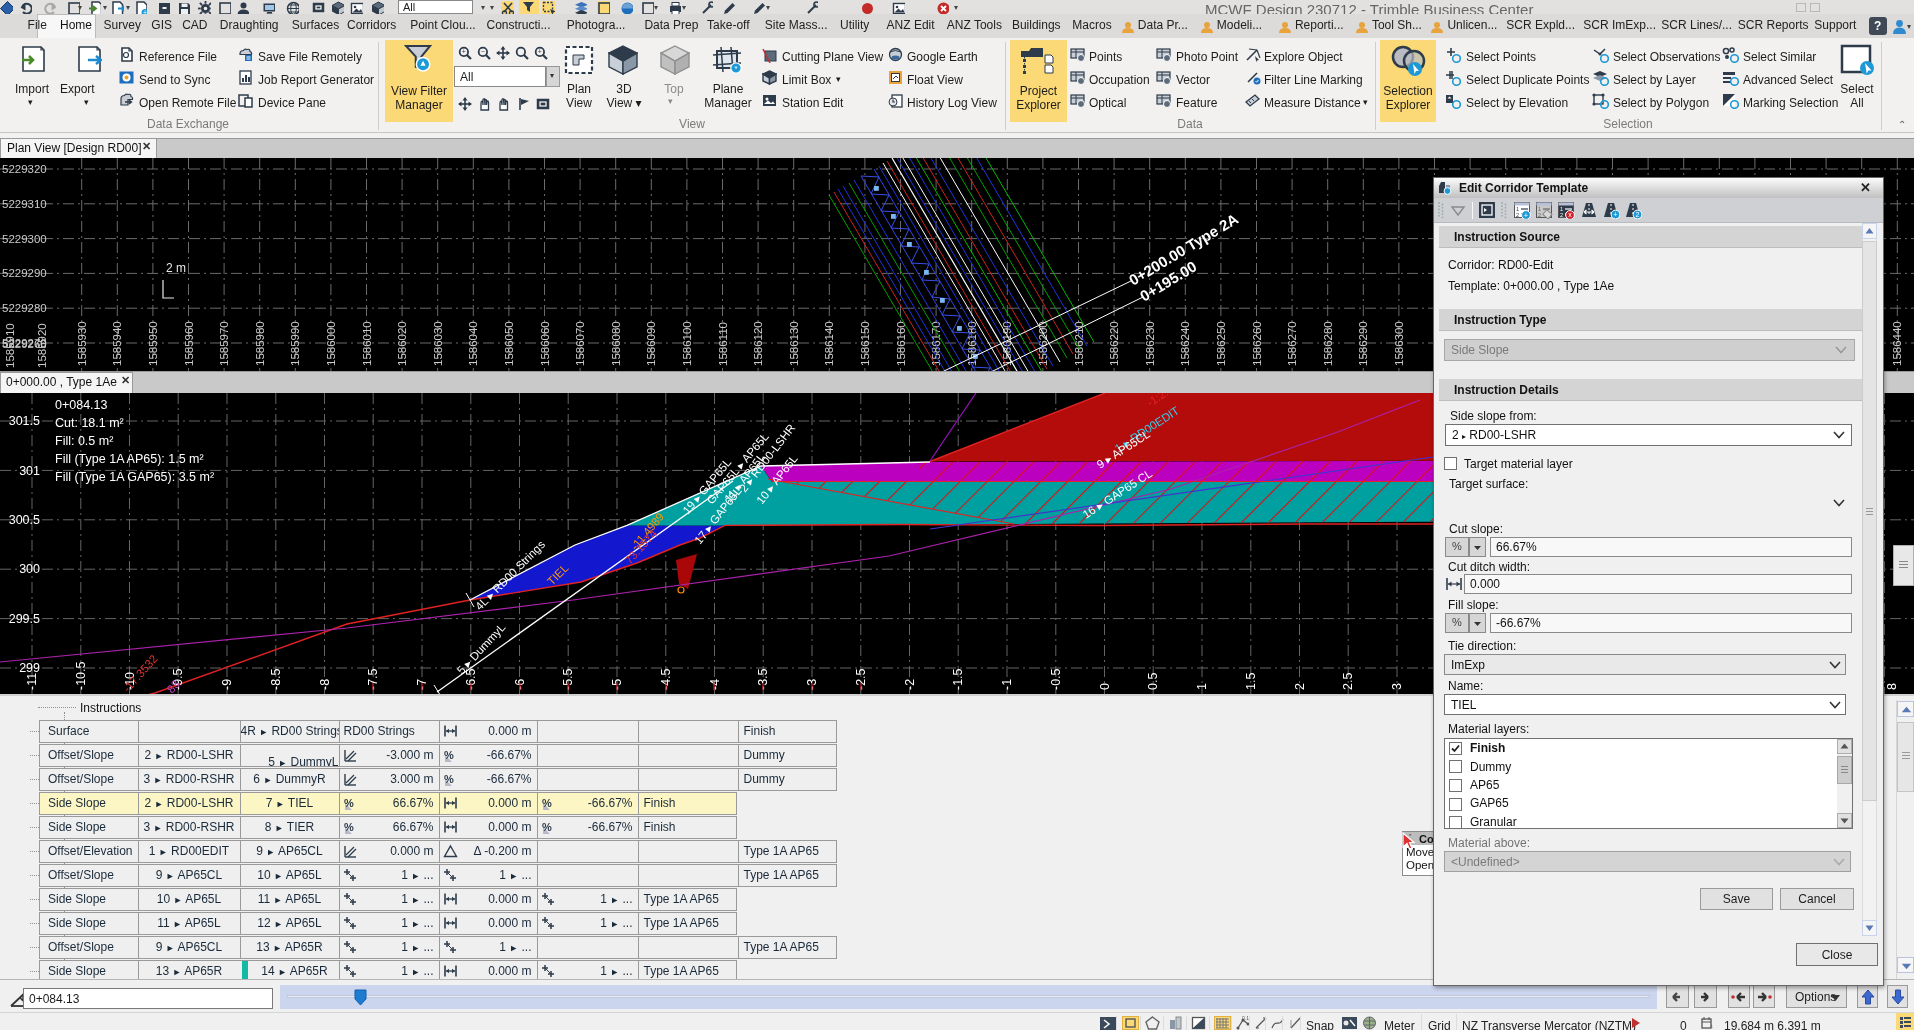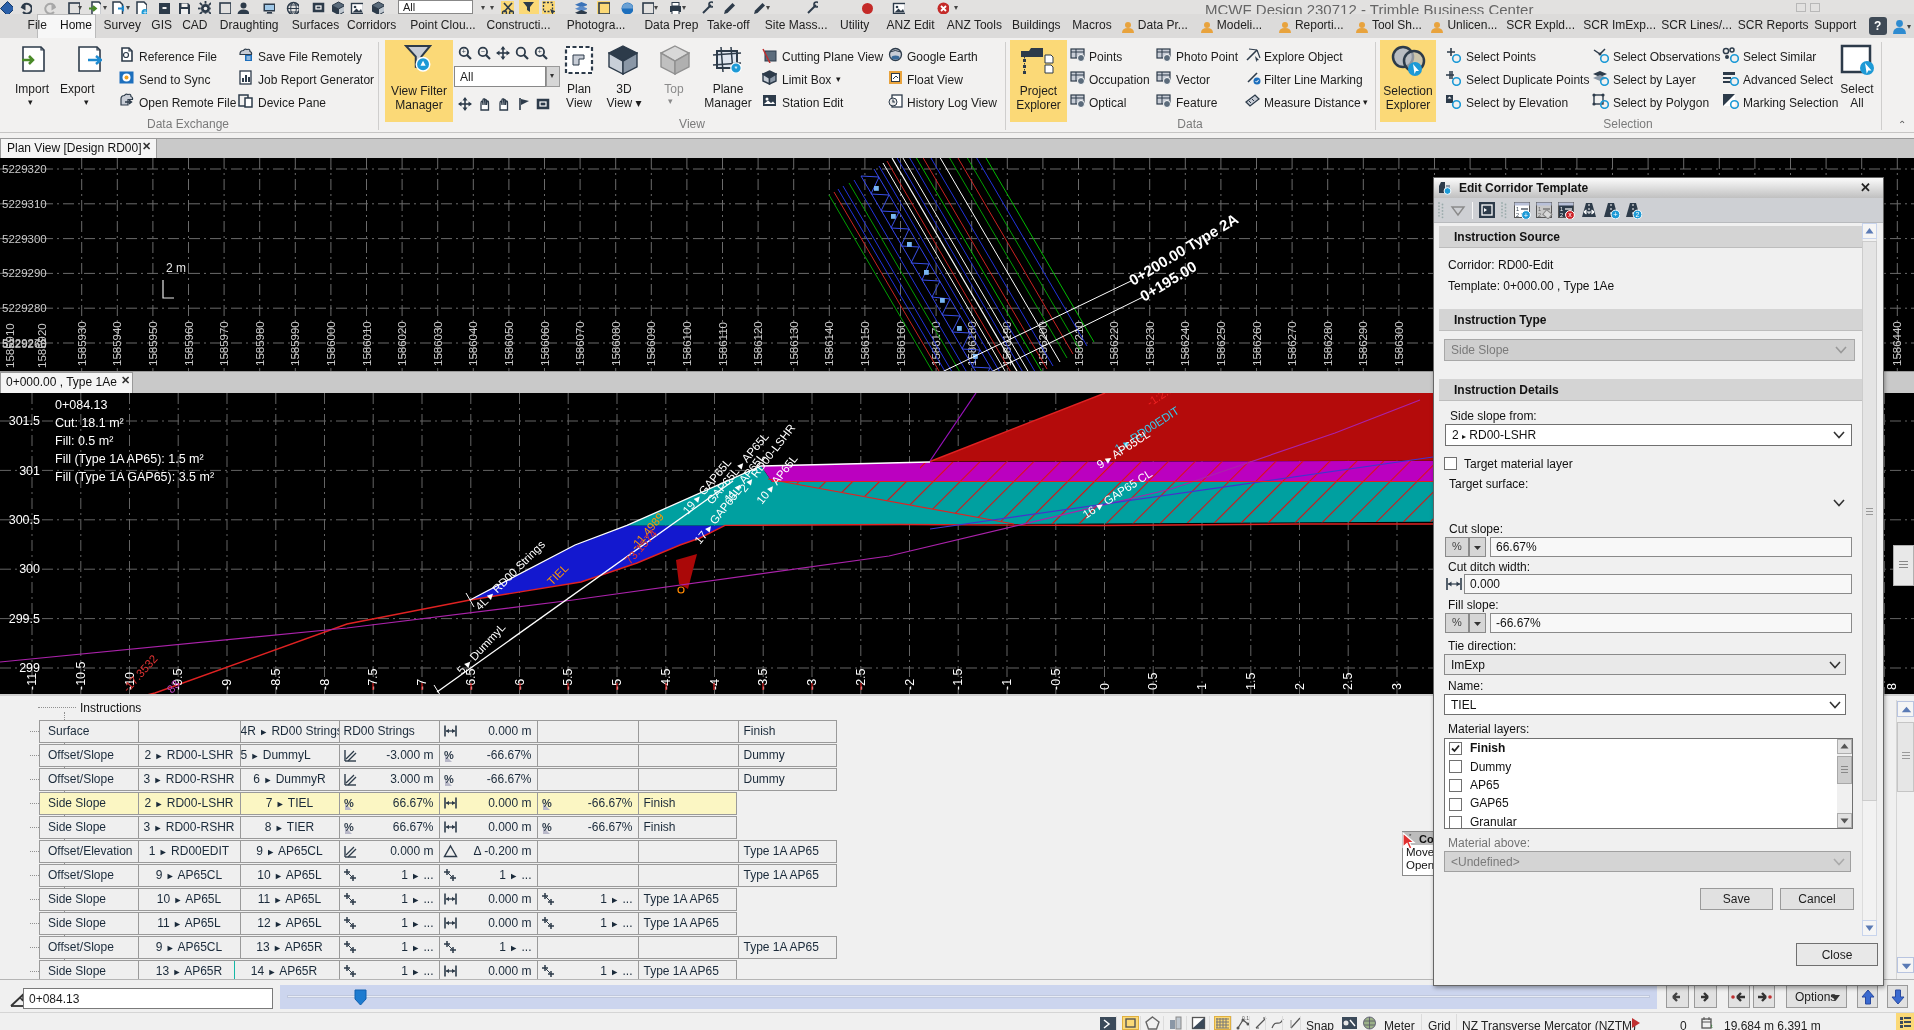--- a/index.html
+++ b/index.html
@@ -914,21 +914,21 @@
 </div>
 <div class="ab" style="left:30px;top:37px;width:9px;height:1px;border-top:1px dotted #909090"></div>
 <div class="ab" style="left:39px;top:50px;width:798px;height:23px;background:#efefef;border:1px solid #9a9a9a">
 <div class="ab" style="left:0.0px;top:0;width:97.5px;height:21px;overflow:hidden;white-space:nowrap">
           <span style="position:absolute;left:8px;top:3px;color:#1a2a3a">Offset/Slope</span>
         </div>
 <div class="ab" style="left:97.5px;top:0;width:102.0px;height:21px;border-left:1px solid #9a9a9a;overflow:hidden;white-space:nowrap">
           <div style="text-align:center;margin-top:3px;color:#1a2a3a">2 <span style="font-size:9px">►</span> RD00-LSHR</div>
         </div>
 <div class="ab" style="left:199.5px;top:0;width:99.0px;height:21px;border-left:1px solid #9a9a9a;overflow:hidden;white-space:nowrap">
-          <div style="text-align:left;margin-top:3px;color:#1a2a3a">5 <span style="font-size:9px">►</span> DummyL</div>
+          <div style="text-align:right;margin-top:10px;color:#1a2a3a">5 <span style="font-size:9px">►</span> DummyL</div>
         </div>
 <div class="ab" style="left:298.5px;top:0;width:100.0px;height:21px;border-left:1px solid #9a9a9a;overflow:hidden;white-space:nowrap">
           <span style="position:absolute;left:3px;top:3px">
             <svg width="15" height="14" viewBox="0 0 15 14" style="vertical-align:-2px">
               <line x1="2" y1="13" x2="13" y2="13" stroke="#2d3b4a" stroke-width="1.4"></line>
               <line x1="2" y1="13" x2="2" y2="2" stroke="#2d3b4a" stroke-width="1.4"></line>
               <line x1="3" y1="11" x2="11" y2="3" stroke="#2d3b4a" stroke-width="1.2"></line>
               <line x1="5" y1="13" x2="13" y2="5" stroke="#2d3b4a" stroke-width="1.2"></line>
             </svg>
           </span>
@@ -1291,21 +1291,21 @@
         </div>
 </div>
 <div class="ab" style="left:30px;top:253px;width:9px;height:1px;border-top:1px dotted #909090"></div>
 <div class="ab" style="left:39px;top:266px;width:698px;height:23px;background:#efefef;border:1px solid #9a9a9a">
 <div class="ab" style="left:0.0px;top:0;width:97.5px;height:21px;overflow:hidden;white-space:nowrap">
           <span style="position:absolute;left:8px;top:3px;color:#1a2a3a">Side Slope</span>
         </div>
 <div class="ab" style="left:97.5px;top:0;width:102.0px;height:21px;border-left:1px solid #9a9a9a;overflow:hidden;white-space:nowrap">
           <div style="text-align:center;margin-top:3px;color:#1a2a3a">13 <span style="font-size:9px">►</span> AP65R</div>
         </div>
-<div class="ab" style="left:194px;top:0;width:99.0px;height:21px;border-left:1px solid #14b8a6;overflow:hidden;white-space:nowrap">
+<div class="ab" style="left:202px;top:0;width:99.0px;height:21px;border-left:6px solid #14b8a6;overflow:hidden;white-space:nowrap">
           <div style="text-align:center;margin-top:3px;color:#1a2a3a">14 <span style="font-size:9px">►</span> AP65R</div>
         </div>
 <div class="ab" style="left:298.5px;top:0;width:100.0px;height:21px;border-left:1px solid #9a9a9a;overflow:hidden;white-space:nowrap">
           <span style="position:absolute;left:3px;top:3px">
             <svg width="15" height="14" viewBox="0 0 15 14" style="vertical-align:-2px">
               <path d="M4 1 L4 7 M1 4 L7 4" stroke="#2d3b4a" stroke-width="1.5"></path>
               <path d="M10 7 L10 13 M7 10 L13 10" stroke="#2d3b4a" stroke-width="1.5"></path>
               <line x1="5" y1="5" x2="9" y2="9" stroke="#2d3b4a" stroke-width="1"></line>
             </svg>
           </span>

